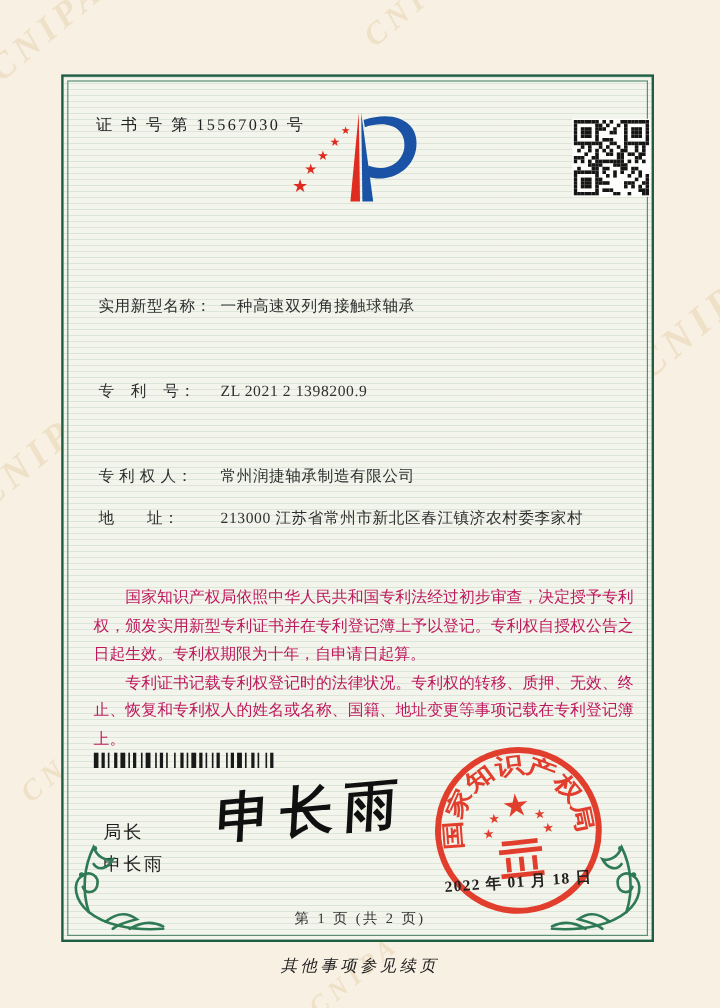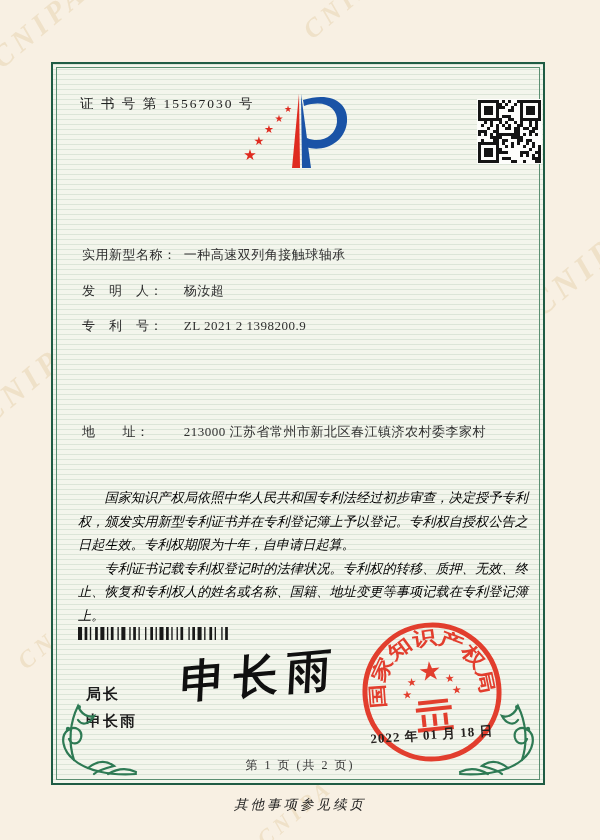--- a/index.html
+++ b/index.html
@@ -32,26 +32,26 @@
     left:0; top:171px; width:100%; text-align:center;
     font-size:30px; font-weight:bold; letter-spacing:9px; color:#141414;
   }
   .field-row{left:82px; font-size:13px; color:#303030; letter-spacing:.5px; white-space:nowrap;}
   .flabel{display:inline-block; width:82px; color:#2c2c2c;}
   .fvalue{margin-left:16px;}
   .pair2{position:absolute; left:228px; top:0;}
   .pair2 .flabel{width:auto; margin-right:4px;}
   #paragraphs{
     left:78px; top:486px; width:450px;
-    font-size:13.2px; font-style:italic; line-height:1.78;
-    text-align:justify; color:#000000;
+    font-size:13.2px; line-height:1.78;
+    text-align:justify; color:#be185d;
   }
   #paragraphs p{margin:0; text-indent:2em;}
   #signer{left:86px; top:680px; font-family:"Liberation Sans",sans-serif;
-    font-size:15px; font-weight:700; line-height:27px; color:#1c1c1c; letter-spacing:2px;}
+    font-size:15px; font-weight:400; line-height:27px; color:#1c1c1c; letter-spacing:2px;}
   #signature{
     left:150px; top:646px; width:220px; text-align:center;
     font-size:45px; color:#101010; letter-spacing:8px;
     transform:rotate(-5deg) skewX(-8deg); font-weight:bold;
   }
   #seal{left:356px; top:616px; opacity:.94; transform:rotate(-6deg);}
   #seal-date{
     left:362px; top:726px; width:140px; text-align:center;
     font-size:13px; font-weight:600; color:#25211f; letter-spacing:1px;
     transform:rotate(-4deg);
@@ -316,27 +316,27 @@
       <rect x="45" y="60" width="3" height="3" fill="#151515"></rect>
       <rect x="57" y="60" width="3" height="3" fill="#151515"></rect>
       <rect x="60" y="60" width="3" height="3" fill="#151515"></rect>
     </svg>
 
 
   <div class="abs field-row" style="top:246px">
     <span class="flabel">实用新型名称：</span>
     <span class="fvalue">一种高速双列角接触球轴承</span>
   </div>
-  <div class="abs field-row" style="top:282px">
-    <span class="flabel">发　明　人：</span>
-    <span class="fvalue">杨汝超</span>
-  </div>
   <div class="abs field-row" style="top:317px">
     <span class="flabel">专　利　号：</span>
     <span class="fvalue">ZL 2021 2 1398200.9</span>
+  </div>
+  <div class="abs field-row" style="top:388px">
+    <span class="flabel">专 利 权 人：</span>
+    <span class="fvalue">常州润捷轴承制造有限公司</span>
   </div>
   <div class="abs field-row" style="top:423px">
     <span class="flabel">地　　址：</span>
     <span class="fvalue">213000 江苏省常州市新北区春江镇济农村委李家村</span>
   </div>
 
   <div class="abs" id="paragraphs">
     <p>国家知识产权局依照中华人民共和国专利法经过初步审查，决定授予专利权，颁发实用新型专利证书并在专利登记簿上予以登记。专利权自授权公告之日起生效。专利权期限为十年，自申请日起算。</p>
     <p>专利证书记载专利权登记时的法律状况。专利权的转移、质押、无效、终止、恢复和专利权人的姓名或名称、国籍、地址变更等事项记载在专利登记簿上。</p>
   </div>

